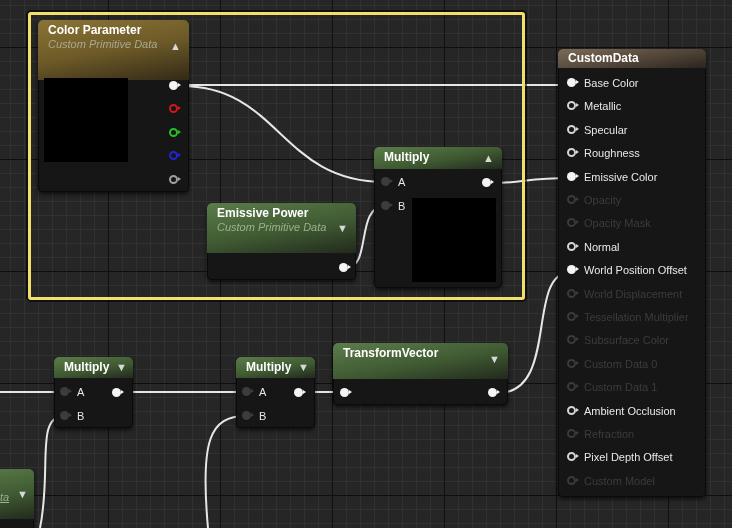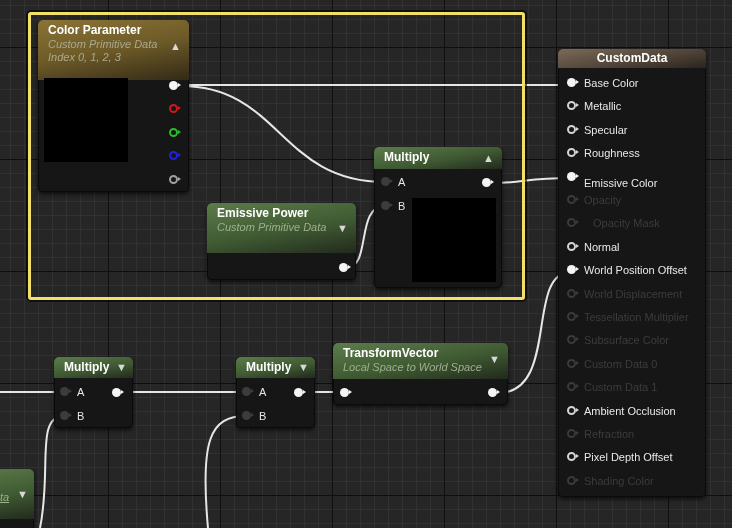--- a/index.html
+++ b/index.html
@@ -74,21 +74,20 @@
     <path d="M208 528 C 200 440, 210 416, 246 416"></path>
   </g>
 </svg>
 
 <div class="comment-box"></div>
 
 <div class="node" style="left:38px;top:20px;width:151px;height:172px;">
   <div class="hdr gold" style="height:60px;">
     <div>Color Parameter</div>
     <div class="sub">Custom Primitive Data</div>
-    <div class="sub">Index 0, 1, 2, 3</div>
     <span class="arrow" style="top:19px;">▲</span>
   </div>
   <div class="preview" style="left:6px;top:58px;width:84px;height:84px;"></div>
   <div class="pin filled" style="left:131px;top:61px;">
       <span class="dot"></span>
       <span class="tri"></span>
     </div>
   <div class="pin red" style="left:131px;top:84px;">
       <span class="dot"></span>
       <span class="tri"></span>
@@ -134,21 +133,21 @@
       <span class="tri"></span>
     </div>
   <span class="plabel" style="left:24px;top:53px;">B</span>
   <div class="pin filled" style="left:108px;top:31px;">
       <span class="dot"></span>
       <span class="tri"></span>
     </div>
   <div class="preview" style="left:38px;top:51px;width:84px;height:84px;"></div>
 </div>
 
-<div class="node" style="left:558px;top:49px;width:148px;height:448px;text-align:center;">
+<div class="node" style="left:558px;top:49px;width:148px;height:448px;">
   <div class="hdr brown" style="height:19px;padding-top:2px;">
     <div>CustomData</div>
   </div>
   <div id="cd-inputs">
       <div class="pin filled" style="left: 9px; top: 29px;">
         <span class="dot"></span>
         <span class="tri"></span>
       </div>
       <span class="plabel" style="left: 26px; top: 28px;">Base Color</span>
       <div class="pin hollow" style="left: 9px; top: 52.4px;">
@@ -163,31 +162,31 @@
       <span class="plabel" style="left: 26px; top: 74.8px;">Specular</span>
       <div class="pin hollow" style="left: 9px; top: 99.2px;">
         <span class="dot"></span>
         <span class="tri"></span>
       </div>
       <span class="plabel" style="left: 26px; top: 98.2px;">Roughness</span>
       <div class="pin filled" style="left: 9px; top: 122.6px;">
         <span class="dot"></span>
         <span class="tri"></span>
       </div>
-      <span class="plabel" style="left: 26px; top: 121.6px; margin-top: 6px;">Emissive Color</span>
+      <span class="plabel" style="left: 26px; top: 121.6px;">Emissive Color</span>
       <div class="pin hollow dim" style="left: 9px; top: 146px;">
         <span class="dot"></span>
         <span class="tri"></span>
       </div>
       <span class="plabel dim" style="left: 26px; top: 145px;">Opacity</span>
       <div class="pin hollow dim" style="left: 9px; top: 169.4px;">
         <span class="dot"></span>
         <span class="tri"></span>
       </div>
-      <span class="plabel dim" style="left: 26px; top: 168.4px; margin-left: 9px;">Opacity Mask</span>
+      <span class="plabel dim" style="left: 26px; top: 168.4px;">Opacity Mask</span>
       <div class="pin hollow" style="left: 9px; top: 192.8px;">
         <span class="dot"></span>
         <span class="tri"></span>
       </div>
       <span class="plabel" style="left: 26px; top: 191.8px;">Normal</span>
       <div class="pin filled" style="left: 9px; top: 216.2px;">
         <span class="dot"></span>
         <span class="tri"></span>
       </div>
       <span class="plabel" style="left: 26px; top: 215.2px;">World Position Offset</span>
@@ -228,21 +227,21 @@
       <span class="plabel dim" style="left: 26px; top: 379px;">Refraction</span>
       <div class="pin hollow" style="left: 9px; top: 403.4px;">
         <span class="dot"></span>
         <span class="tri"></span>
       </div>
       <span class="plabel" style="left: 26px; top: 402.4px;">Pixel Depth Offset</span>
       <div class="pin hollow dim" style="left: 9px; top: 426.8px;">
         <span class="dot"></span>
         <span class="tri"></span>
       </div>
-      <span class="plabel dim" style="left: 26px; top: 425.8px;">Shading Color</span>
+      <span class="plabel dim" style="left: 26px; top: 425.8px;">Custom Model</span>
     </div>
 </div>
 
 <div class="node" style="left:54px;top:357px;width:79px;height:71px;">
   <div class="hdr green" style="height:21px;">
     <div>Multiply</div>
     <span class="arrow" style="top:3px;right:6px;">▼</span>
   </div>
   <div class="pin grey" style="left:6px;top:30px;">
       <span class="dot"></span>
@@ -277,21 +276,20 @@
   <span class="plabel" style="left:23px;top:53px;">B</span>
   <div class="pin filled" style="left:58px;top:31px;">
       <span class="dot"></span>
       <span class="tri"></span>
     </div>
 </div>
 
 <div class="node" style="left:333px;top:343px;width:175px;height:62px;">
   <div class="hdr green" style="height:36px;">
     <div>TransformVector</div>
-    <div class="sub">Local Space to World Space</div>
     <span class="arrow" style="top:9px;">▼</span>
   </div>
   <div class="pin filled" style="left:7px;top:45px;">
       <span class="dot"></span>
       <span class="tri"></span>
     </div>
   <div class="pin filled" style="left:155px;top:45px;">
       <span class="dot"></span>
       <span class="tri"></span>
     </div>

